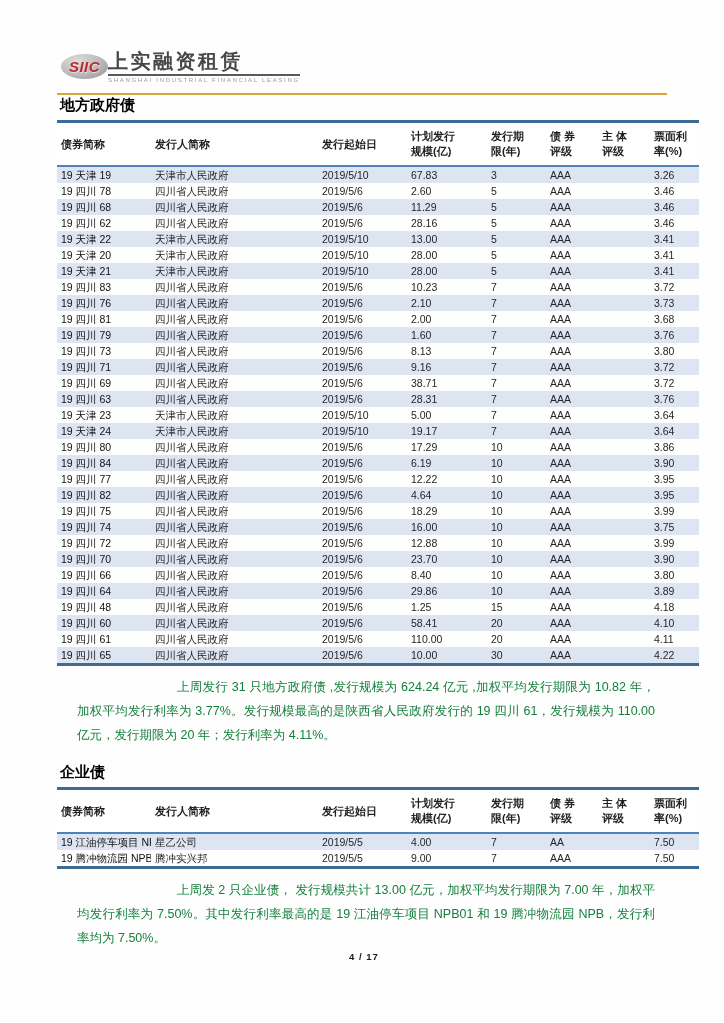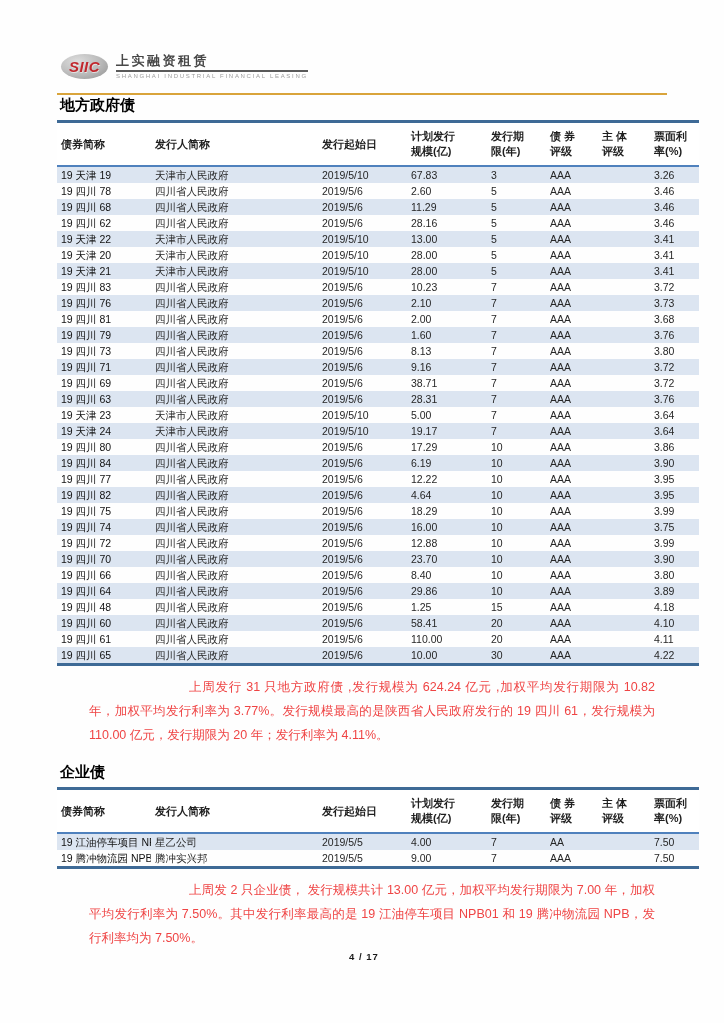--- a/index.html
+++ b/index.html
@@ -2,31 +2,31 @@
 <html style="--logo-red: #c1272d; --gold: #d9a43b; --tborder: #3e6a96; --hrule: #4f81bd; --stripe: #dce5f1;"><head>
 <meta charset="utf-8">
 <style>
   html,body{margin:0;padding:0;background:#ffffff;}
   .page{
     position:relative;width:724px;height:1023px;background:#fefefe;
     box-sizing:border-box;padding:45px 57px 0 57px;
     font-family:"Liberation Sans","DejaVu Sans",sans-serif;color:#1a1a1a;overflow:hidden;
   }
   
-  .logo{display:flex;align-items:center;gap:8px;height:43px;margin-left:4px;}
+  .logo{display:flex;align-items:center;gap:0;height:43px;margin-left:4px;}
   .logo-mark{
     width:47px;height:25px;border-radius:50%;flex:0 0 auto;
     background:radial-gradient(ellipse at 35% 30%,#dedede 0%,#b9b9b9 55%,#8f8f8f 100%);
     display:flex;align-items:center;justify-content:center;
     font-style:italic;font-weight:bold;font-size:15px;letter-spacing:.5px;
     color:var(--logo-red,#c1272d);text-shadow:.5px .5px 0 rgba(255,255,255,.55);
   }
   .logo-text{display:flex;flex-direction:column;}
   .logo-name{
-    font-size:13px;font-weight:bold;color:#474747;letter-spacing:2.5px;
+    font-size:20px;font-weight:bold;color:#474747;letter-spacing:2.5px;
     line-height:1.15;border-bottom:2px solid #5a5a5a;padding-bottom:1px;white-space:nowrap;
   }
   .logo-sub{font-size:6px;color:#9b9b9b;letter-spacing:1.7px;margin-top:1px;white-space:nowrap;}
   
   .gold-rule{border:0;border-top:2px solid var(--gold,#d9a43b);margin:5px 0 0 0;}
   .section-title{font-size:15px;font-weight:bold;color:#000;margin:1px 0 0 3px;line-height:18px;}
   .section-title.second{margin-top:16px;}
   
   table.bonds{
     width:610px;border-collapse:collapse;table-layout:fixed;margin-top:6px;
@@ -39,22 +39,22 @@
   table.bonds tbody td{
     height:16px;line-height:16px;font-size:10.5px;color:#262626;
     padding:0 0 0 4px;white-space:nowrap;overflow:hidden;
   }
   table.bonds tbody tr:nth-child(odd){background:var(--stripe,#dce5f1);}
   table.bonds td.c0{font-weight:normal;color:#111;}
   .c0{width:90px;} .c1{width:163px;margin-top:28px;} .c2{width:85px;} .c3{width:76px;}
   .c4{width:55px;} .c5{width:48px;} .c6{width:48px;} .c7{width:45px;}
   
   .summary{
-    font-size:12.5px;line-height:24px;color:#ef4444;text-align:justify;
-    margin:9px 12px 0 32px;text-indent:100px;
+    font-size:12.5px;line-height:24px;color:#15803d;text-align:justify;
+    margin:9px 12px 0 20px;text-indent:100px;
   }
   
   .footer{
     position:absolute;left:4px;right:0;top:951px;text-align:center;
     font-size:9.5px;font-weight:bold;color:#1a1a1a;letter-spacing:1px;
   }
 </style>
 </head>
 <body>
 

